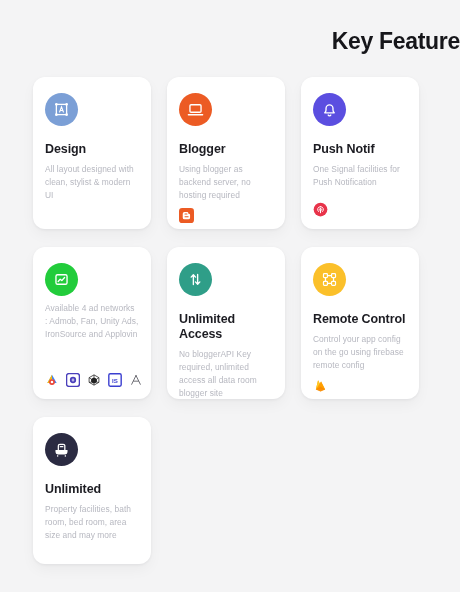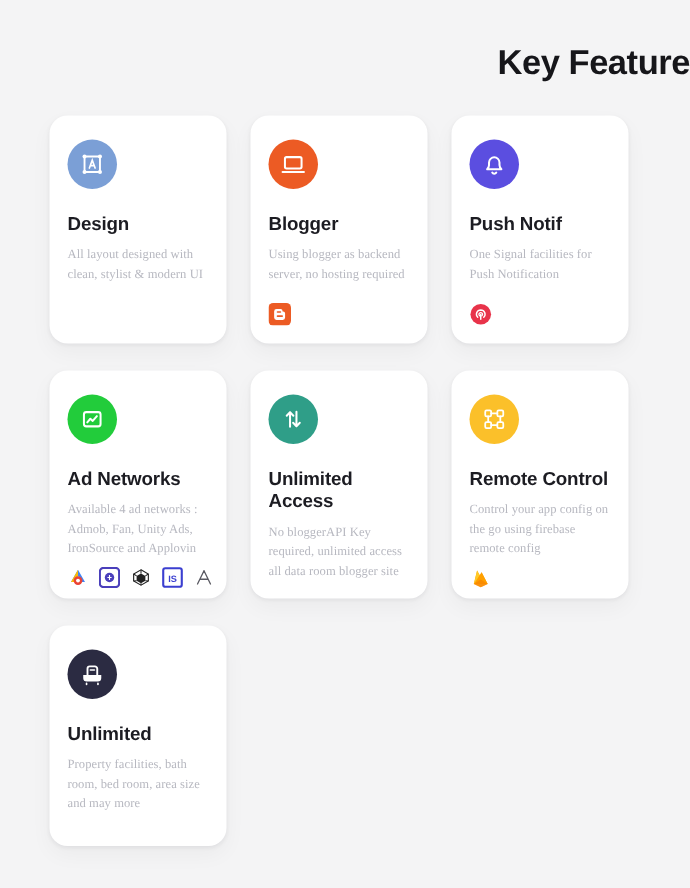--- a/index.html
+++ b/index.html
@@ -56,21 +56,20 @@
     margin-top:16px;
     letter-spacing:-0.1px;
     line-height:1.2;
   }
   .card-desc{
     font-size:8.4px;
     color:#b7b8c0;
     line-height:1.55;
     margin-top:6px;
     letter-spacing:0.05px;
-    font-family:Liberation Serif, serif;
   }
   .badges{
     margin-top:auto;
     display:flex;
     align-items:center;
     gap:6px;
     padding-top:6px;
   }
   .badge{width:15px;height:15px;display:flex;align-items:center;justify-content:center;}
   .badge svg{display:block;}
@@ -142,21 +141,20 @@
       </div>
     </div>
 
     <div class="card h2">
       <div class="icon-circle" style="background:#22cc3b">
         <svg width="19" height="19" viewBox="0 0 24 24" fill="none" stroke="#ffffff" stroke-width="1.7" stroke-linecap="round" stroke-linejoin="round">
           <rect x="5" y="6" width="14" height="12" rx="2"></rect>
           <path d="M7.8 14.6 L10.4 11.6 L12.4 13.4 L15.9 9.4"></path>
         </svg>
       </div>
-      <div class="card-title">Ad Networks</div>
       <div class="card-desc">Available 4 ad networks : Admob, Fan, Unity Ads, IronSource and Applovin</div>
       <div class="logo-row">
         <div class="logo">
           <svg width="14" height="14" viewBox="0 0 24 24">
             <path d="M12 3 L4 17h4l4-7 4 7h4z" fill="#4285f4"></path>
             <path d="M12 3 L4 17h4l4-7z" fill="#fbbc04"></path>
             <circle cx="12" cy="15.5" r="5" fill="#ea4335"></circle>
             <circle cx="12" cy="15.5" r="2.2" fill="#ffffff"></circle>
           </svg>
         </div>

